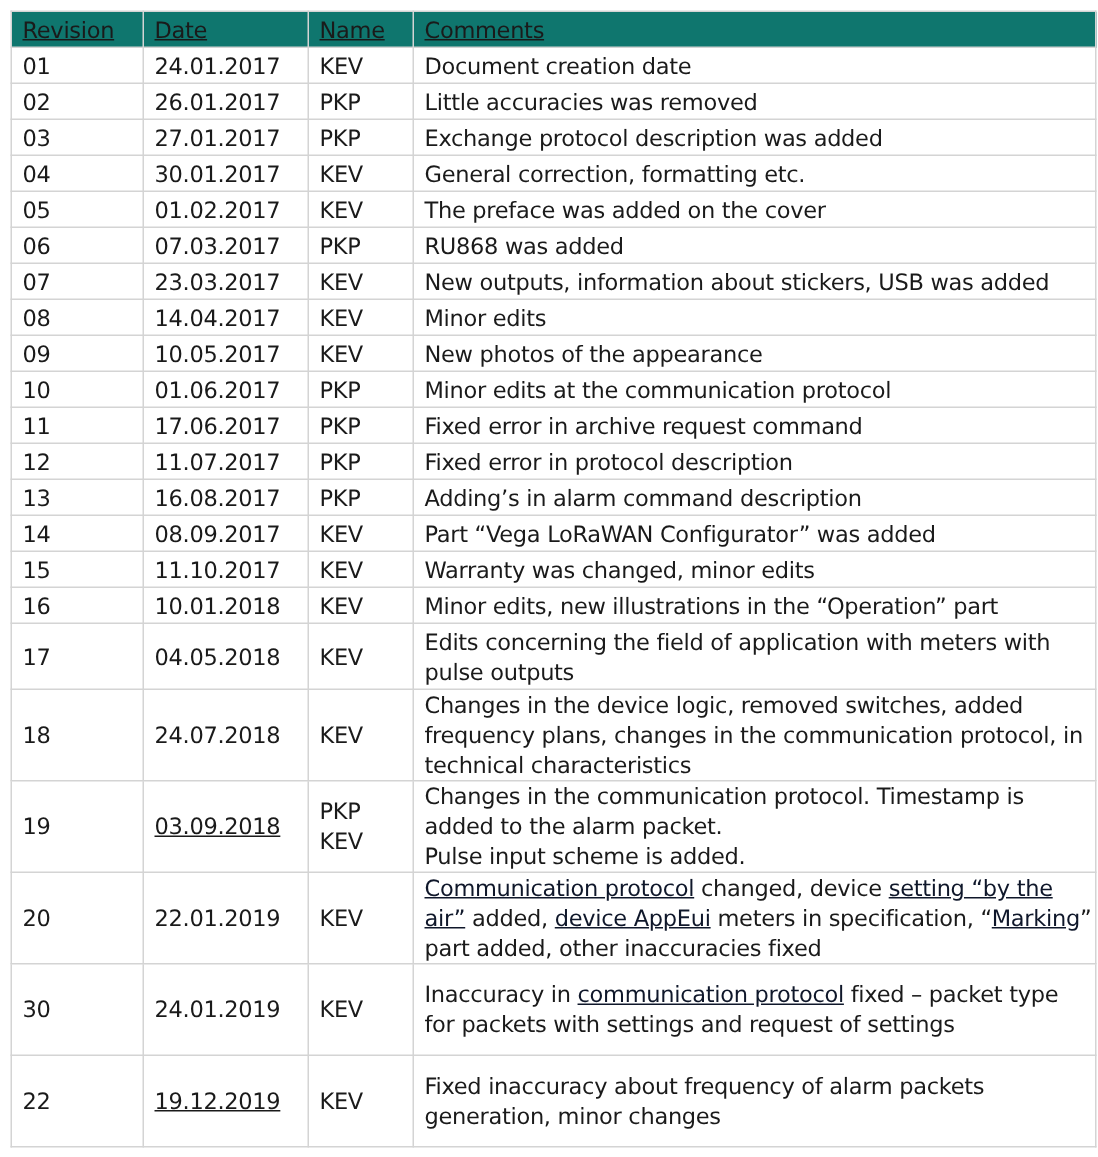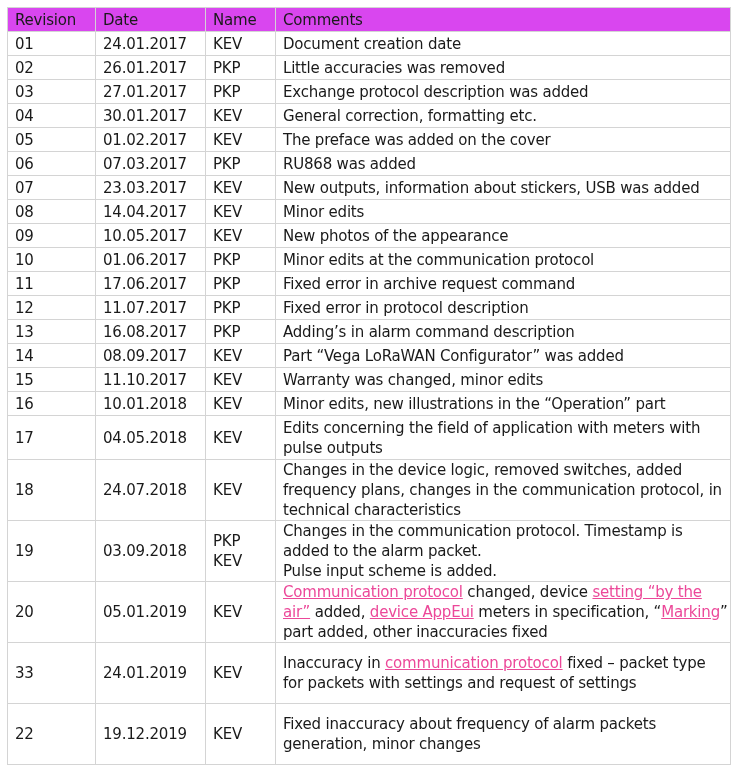--- a/index.html
+++ b/index.html
@@ -2,30 +2,30 @@
 <html><head>
 <meta charset="utf-8">
 <style>
   html, body { margin: 0; padding: 0; background: #ffffff; }
   body { width: 732px; height: 771px; overflow: hidden; position: relative;
          font-family: "DejaVu Sans", sans-serif; color: #1a1a1a; }
   table.rev { position: absolute; left: 7px; top: 7px; border-collapse: collapse;
               table-layout: fixed; width: 723px; font-size: 15px; letter-spacing: -0.2px; }
   table.rev td, table.rev th { border: 1px solid #d4d4d4; padding: 0 0 0 7px;
               font-weight: normal; text-align: left; vertical-align: middle; line-height: 20px; }
-  table.rev th { background: #d946ef; height: 23px; }
+  table.rev th { background: #0f766e; height: 23px; text-decoration: underline; }
   col.c1 { width: 88px; } col.c2 { width: 110px; } col.c3 { width: 70px; } col.c4 { width: 455px; }
   tr.std td { height: 23px; }
   tr.h2 td { height: 43px; }
   tr.h3 td { height: 60px; }
-  td.top { vertical-align: top; padding-top: 2px; }
+  td.top { vertical-align: top; padding-top: 2px; text-decoration: underline; }
   td.names-split { vertical-align: middle; padding-top: 6px; }
   td.bottomish { vertical-align: bottom; padding-bottom: 14px; }
   .cmt { display: block; }
-  a.lnk { color: #ec4899; text-decoration: underline; }
+  a.lnk { color: #0f172a; text-decoration: underline; }
 </style>
 </head>
 <body>
 
 <table class="rev">
   <colgroup>
       <col class="c1">
       <col class="c2">
       <col class="c3">
       <col class="c4">
@@ -154,26 +154,26 @@
         <span class="cmt">PKP</span>
         <span class="cmt">KEV</span>
       </td>
       <td>
         <span class="cmt">Changes in the communication protocol. Timestamp is added to the alarm packet.</span>
         <span class="cmt">Pulse input scheme is added.</span>
       </td>
     </tr>
     <tr class="h3">
       <td>20</td>
-      <td>05.01.2019</td>
+      <td>22.01.2019</td>
       <td>KEV</td>
       <td><a class="lnk">Communication protocol</a><span> changed, device </span><a class="lnk">setting “by the air”</a><span> added, </span><a class="lnk">device AppEui</a><span> meters in specification, “</span><a class="lnk">Marking</a><span>” part added, other inaccuracies fixed</span></td>
     </tr>
     <tr class="h3">
-      <td>33</td>
+      <td>30</td>
       <td>24.01.2019</td>
       <td>KEV</td>
       <td><span>Inaccuracy in </span><a class="lnk">communication protocol</a><span> fixed – packet type for packets with settings and request of settings</span></td>
     </tr>
     <tr class="h3">
       <td>22</td>
       <td class="top">19.12.2019</td>
       <td class="bottomish">KEV</td>
       <td>Fixed inaccuracy about frequency of alarm packets generation, minor changes</td>
     </tr>

